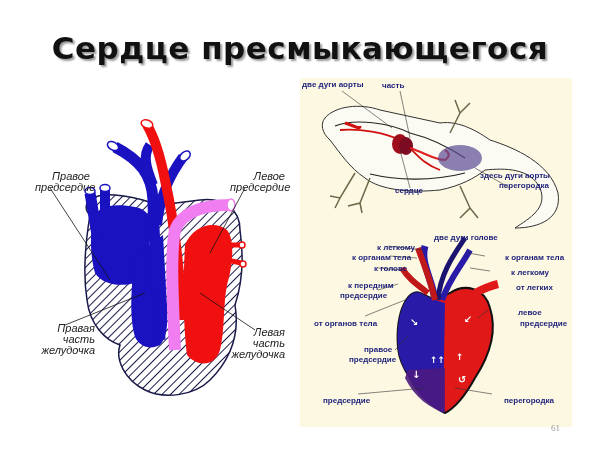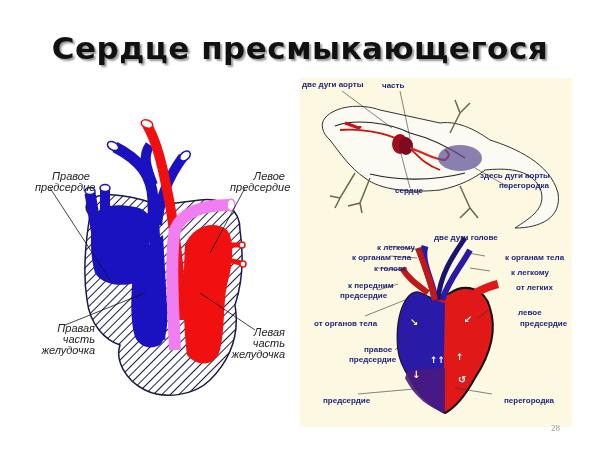--- a/index.html
+++ b/index.html
@@ -139,13 +139,13 @@
   <div class="rl" style="left:49px; top:277px;">предсердие</div>
   <div class="rl" style="left:23px; top:318px;">предсердие</div>
   <div class="rl" style="left:205px; top:175px;">к органам тела</div>
   <div class="rl" style="left:211px; top:190px;">к легкому</div>
   <div class="rl" style="left:216px; top:205px;">от легких</div>
   <div class="rl" style="left:218px; top:230px;">левое</div>
   <div class="rl" style="left:220px; top:241px;">предсердие</div>
   <div class="rl" style="left:204px; top:318px;">перегородка</div>
 </div>
 
-<div class="page-num">28</div>
+<div class="page-num">61</div>
 
 </body></html>

